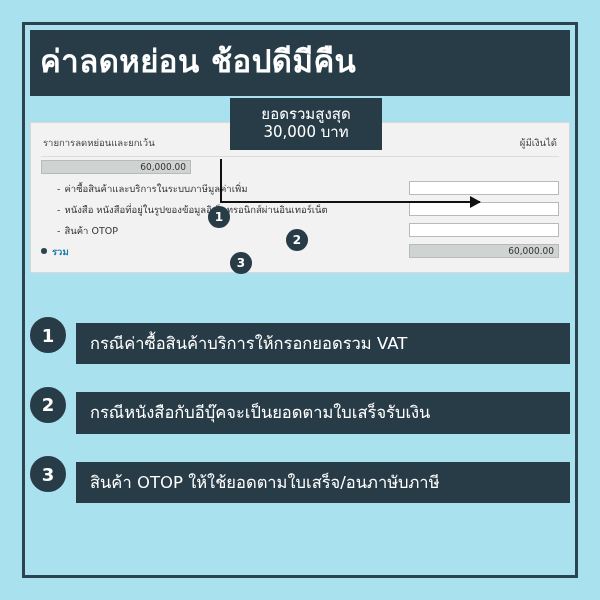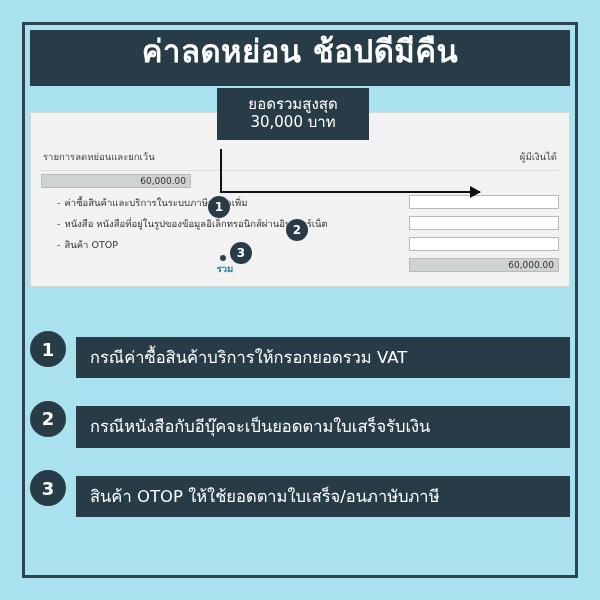--- a/index.html
+++ b/index.html
@@ -34,22 +34,22 @@
     left: 30px;
     top: 30px;
     right: 30px;
     bottom: 30px;
   }
 
   
   .header {
     background: #283c47;
     color: #ffffff;
-    text-align: center;
-    padding: 4px 10px 16px 10px;
+    text-align: left;
+    padding: 14px 10px 16px 10px;
     box-sizing: border-box;
   }
   .header-title {
     font-size: 31px;
     font-weight: bold;
     letter-spacing: 0.5px;
     line-height: 1.15;
     white-space: nowrap;
   }
   .header-sub {
@@ -71,21 +71,20 @@
     padding: 8px 10px 10px 10px;
     position: relative;
   }
   .form-head {
     display: flex;
     align-items: center;
     font-size: 9.5px;
     color: #444;
     padding: 4px 2px 6px 2px;
     border-bottom: 1px solid #dcdcdc;
-    margin-top: 24px;
   }
   .form-head .col-left { flex: 1; }
   .form-head .col-right {
     width: 150px;
     text-align: right;
   }
   .row {
     display: flex;
     align-items: center;
     min-height: 21px;
@@ -127,27 +126,27 @@
     padding: 0 4px;
     line-height: 13px;
     flex: none;
   }
   .field.filled {
     background: #cfd3d1;
   }
   .field.empty-gray {
     background: #cfd3d1;
   }
-  .row.total .label { color: #1c7fa8; font-weight: bold; flex-direction: column; }
+  .row.total .label { color: #1c7fa8; font-weight: bold; }
   .row.total .field { background: #cfd3d1; }
 
   
   .callout {
     position: absolute;
-    left: 187px;
+    left: 200px;
     top: -24px;
     width: 152px;
     background: #283c47;
     color: #fff;
     text-align: center;
     font-size: 15px;
     line-height: 1.25;
     padding: 7px 6px 8px 6px;
     box-sizing: border-box;
     z-index: 5;

